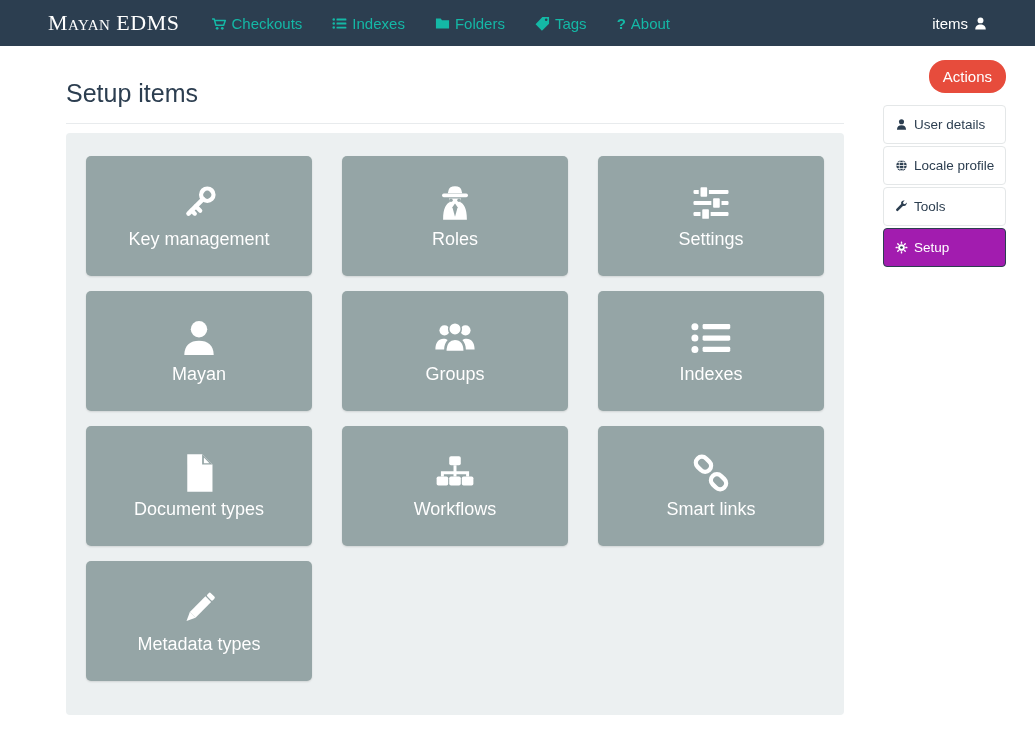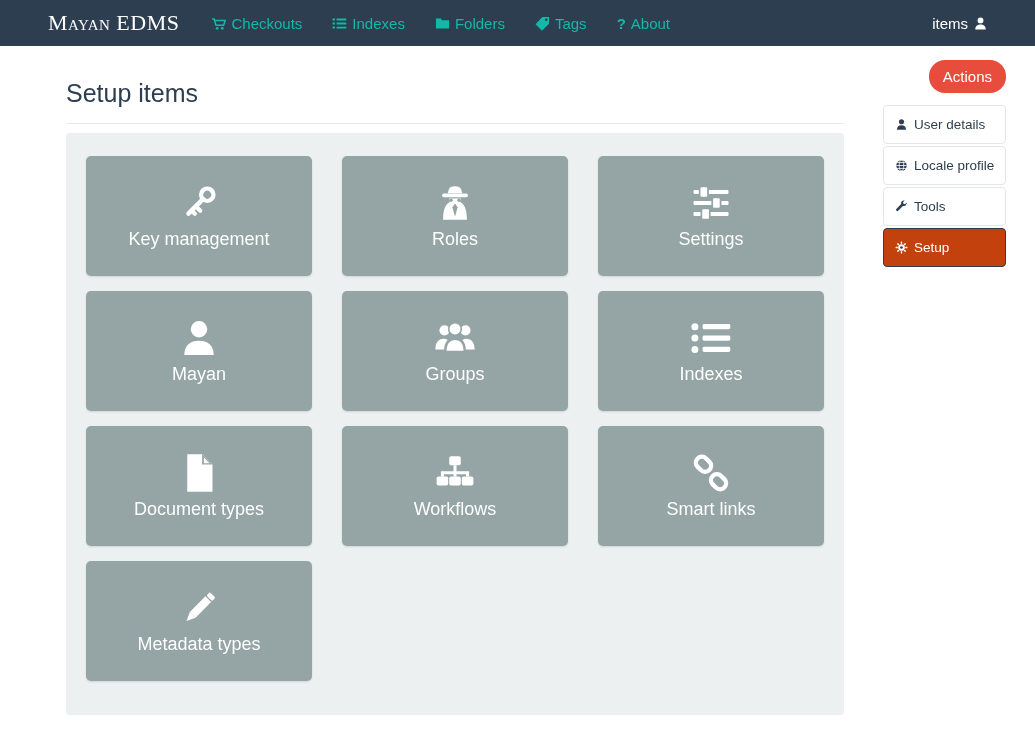--- a/index.html
+++ b/index.html
@@ -98,21 +98,21 @@
     border-radius: 4px;
     margin-bottom: 2px;
     padding: 11px 11px;
     font-size: 13.5px;
     color: #2c3e50;
     cursor: pointer;
     white-space: nowrap;
   }
   .list-item .icon { width: 13px; height: 13px; flex: none; }
   .list-item.active {
-    background: #c2410c;
+    background: #a21caf;
     border-color: #2c3e50;
     color: #ffffff;
   }
 </style>
 </head>
 <body>
 
 <svg width="0" height="0" style="position:absolute" aria-hidden="true">
   <defs>
     <symbol id="i-cart" viewBox="0 0 21 18">

